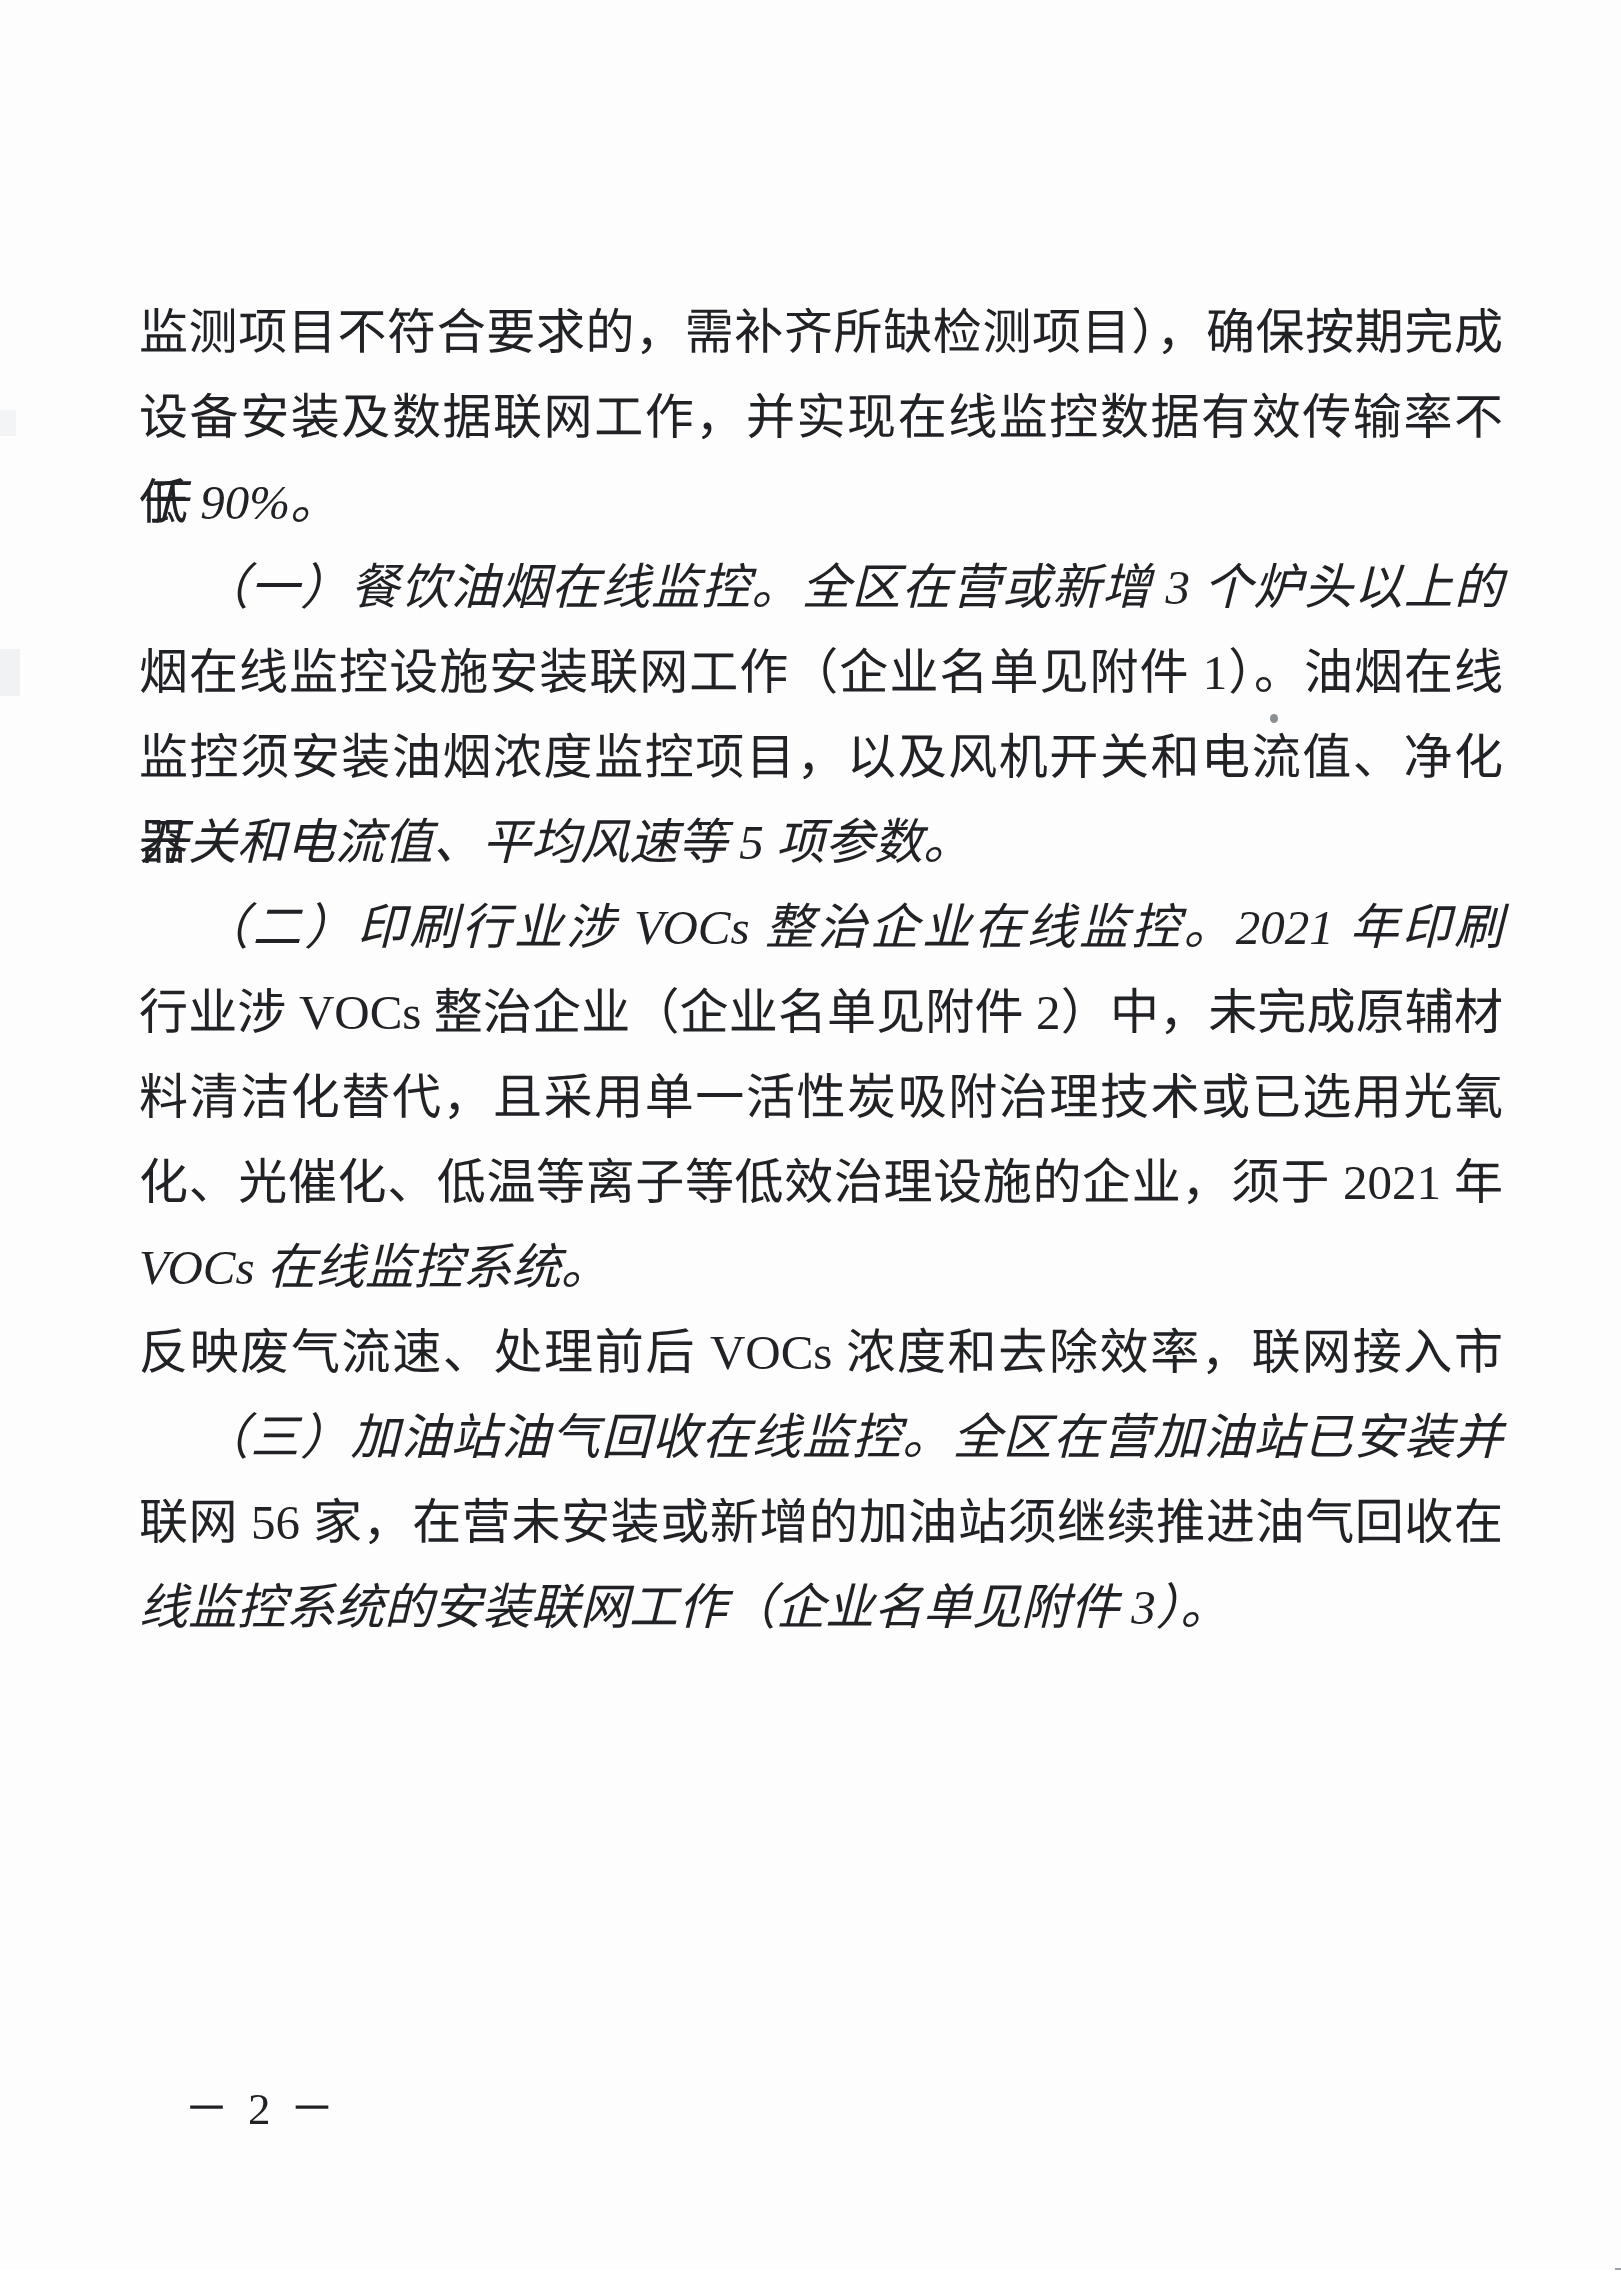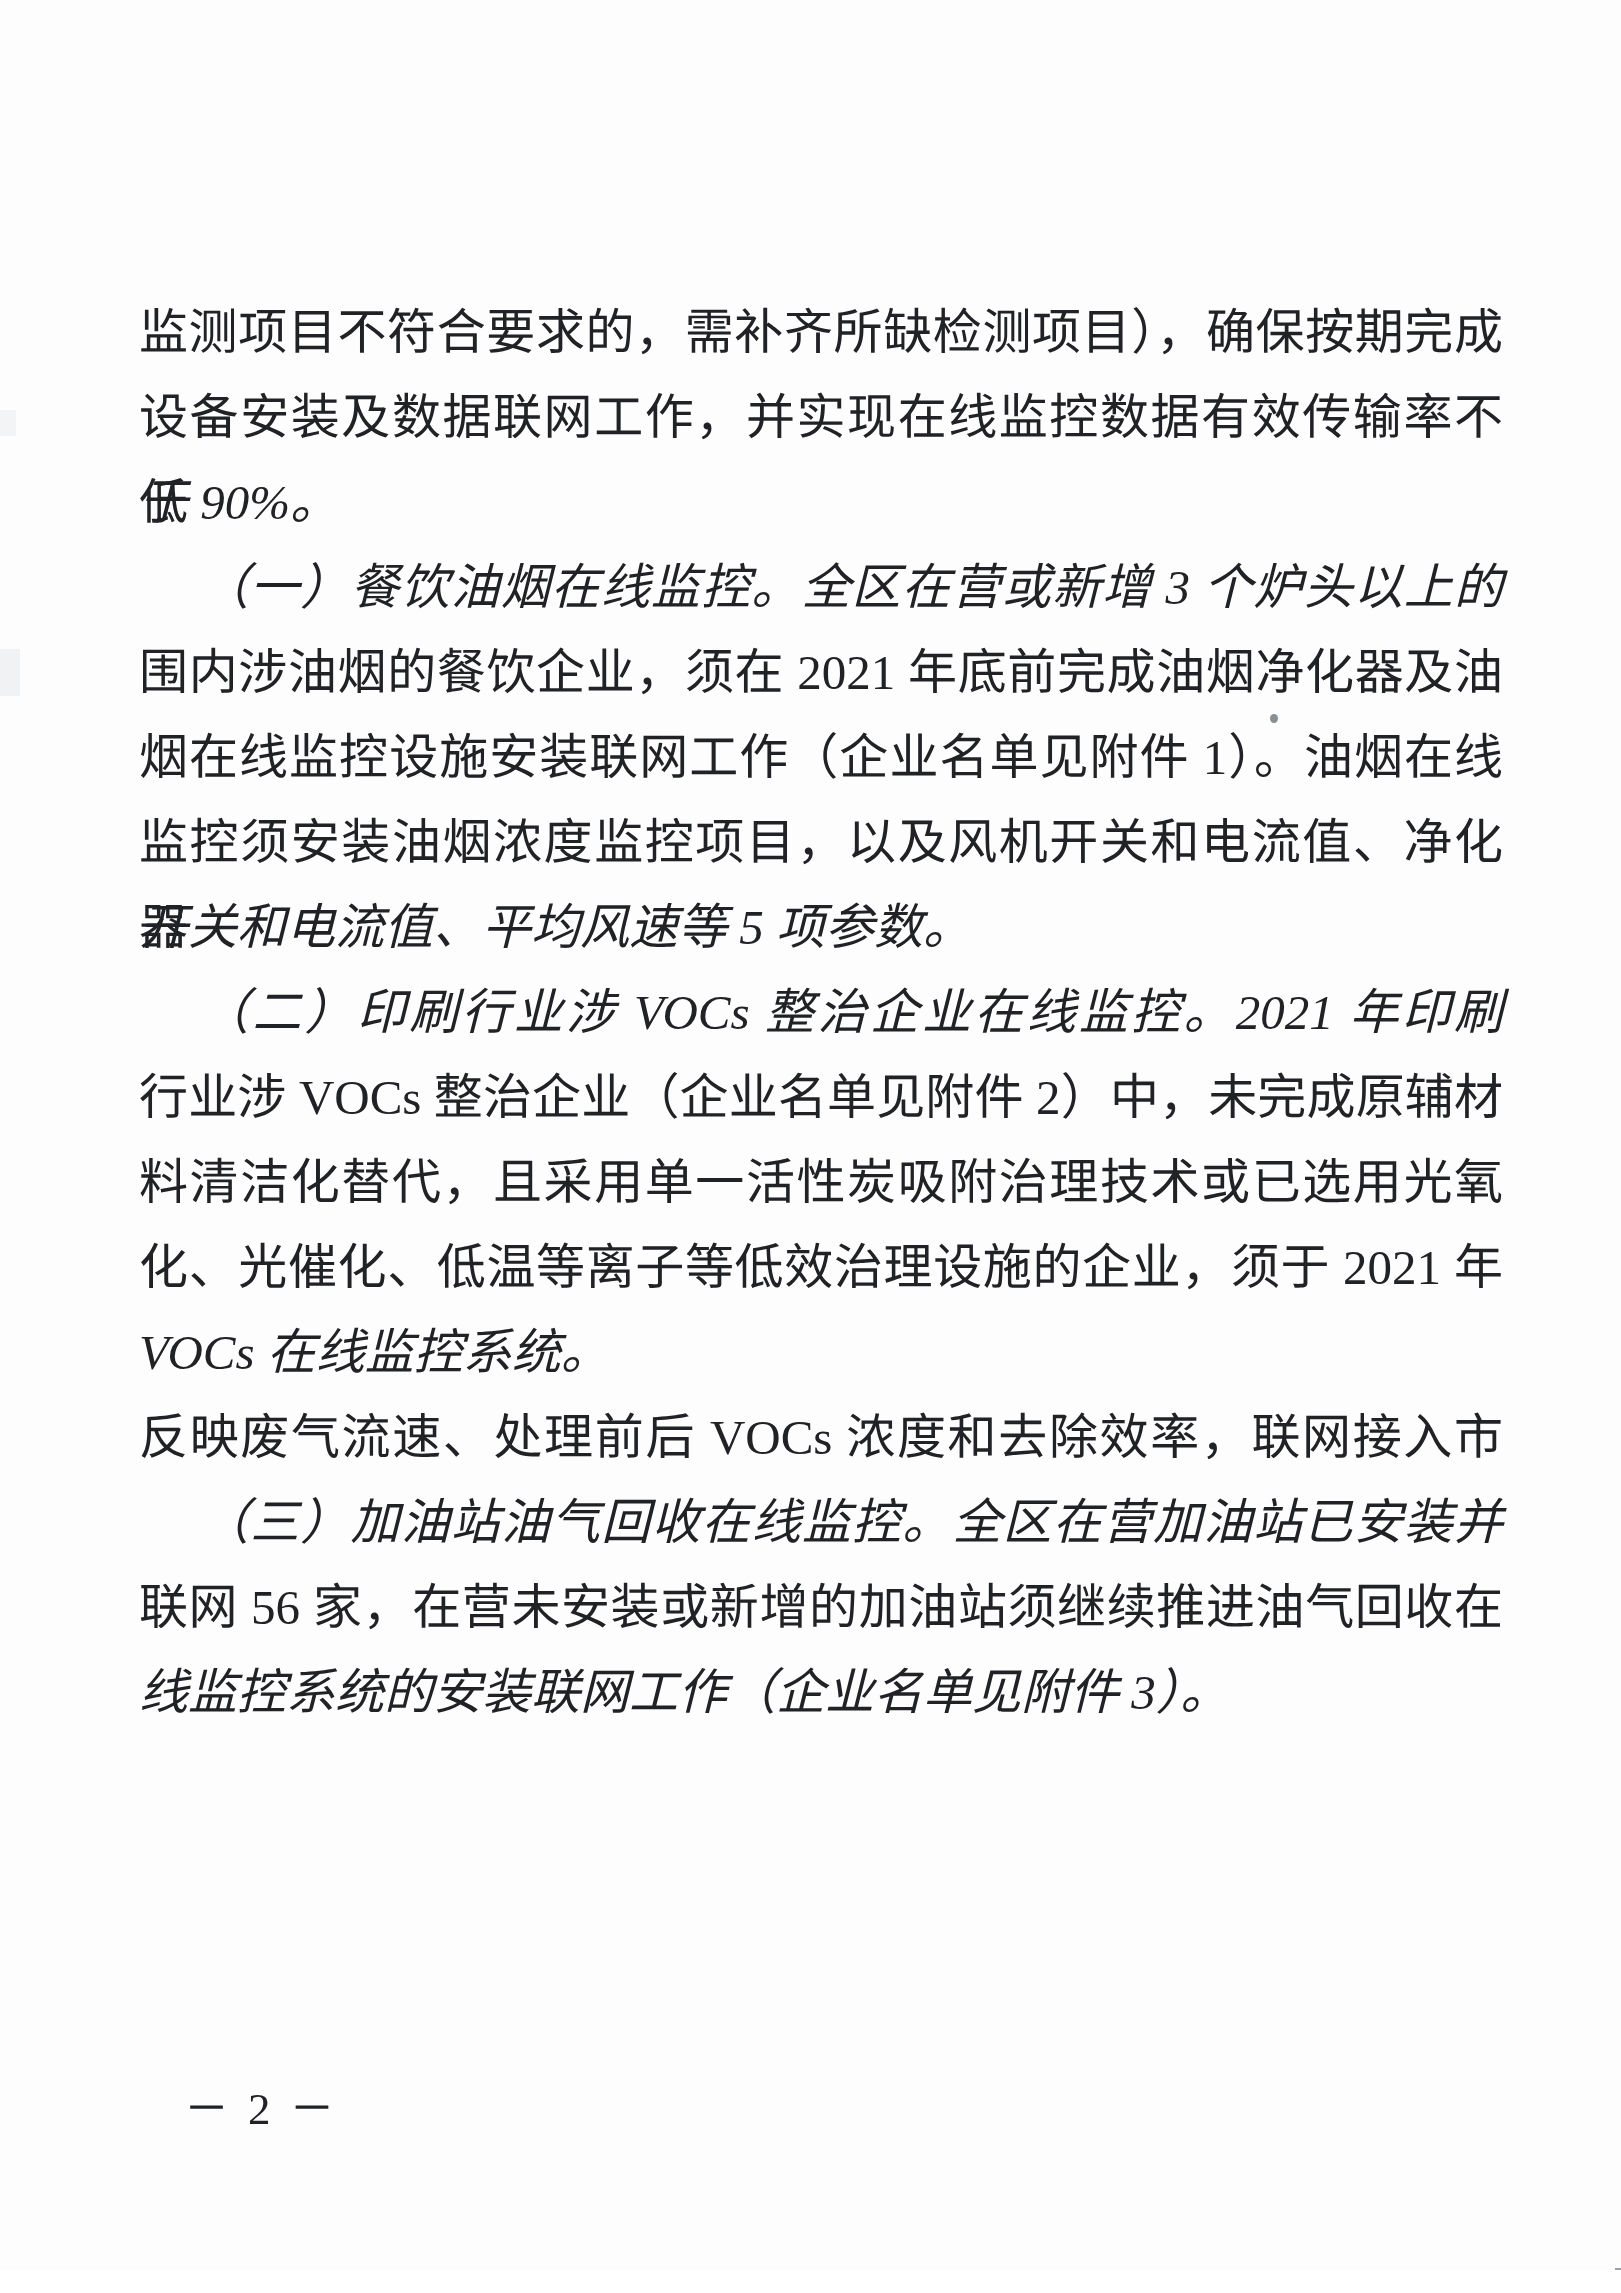--- a/index.html
+++ b/index.html
@@ -73,21 +73,20 @@
 </head>
 <body>
 
 <div class="page">
 
   <main class="body-text">
     <p class="line">监测项目不符合要求的，需补齐所缺检测项目），确保按期完成</p>
     <p class="line">设备安装及数据联网工作，并实现在线监控数据有效传输率不低</p>
     <p class="line para-end">于 90%。</p>
     <p class="line indent">（一）餐饮油烟在线监控。全区在营或新增 3 个炉头以上的</p>
-    <p class="line">围内涉油烟的餐饮企业，须在 2021 年底前完成油烟净化器及油</p>
     <p class="line">烟在线监控设施安装联网工作（企业名单见附件 1）。油烟在线</p>
     <p class="line">监控须安装油烟浓度监控项目，以及风机开关和电流值、净化器</p>
     <p class="line para-end">开关和电流值、平均风速等 5 项参数。</p>
     <p class="line indent">（二）印刷行业涉 VOCs 整治企业在线监控。2021 年印刷</p>
     <p class="line">行业涉 VOCs 整治企业（企业名单见附件 2）中，未完成原辅材</p>
     <p class="line">料清洁化替代，且采用单一活性炭吸附治理技术或已选用光氧</p>
     <p class="line">化、光催化、低温等离子等低效治理设施的企业，须于 2021 年</p>
     <p class="line para-end">VOCs 在线监控系统。</p>
     <p class="line">反映废气流速、处理前后 VOCs 浓度和去除效率，联网接入市</p>
     <p class="line indent">（三）加油站油气回收在线监控。全区在营加油站已安装并</p>

